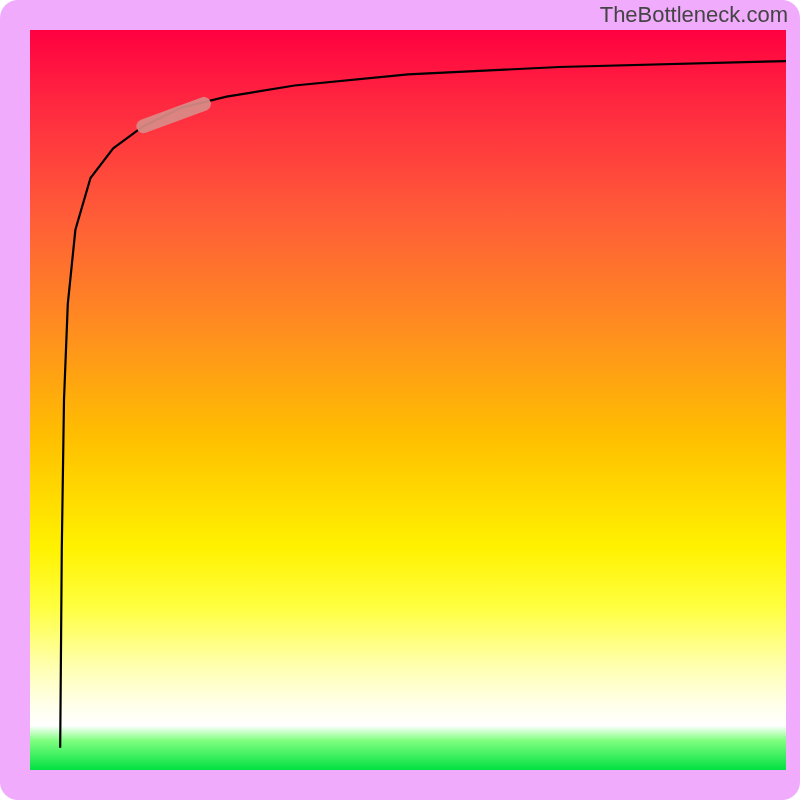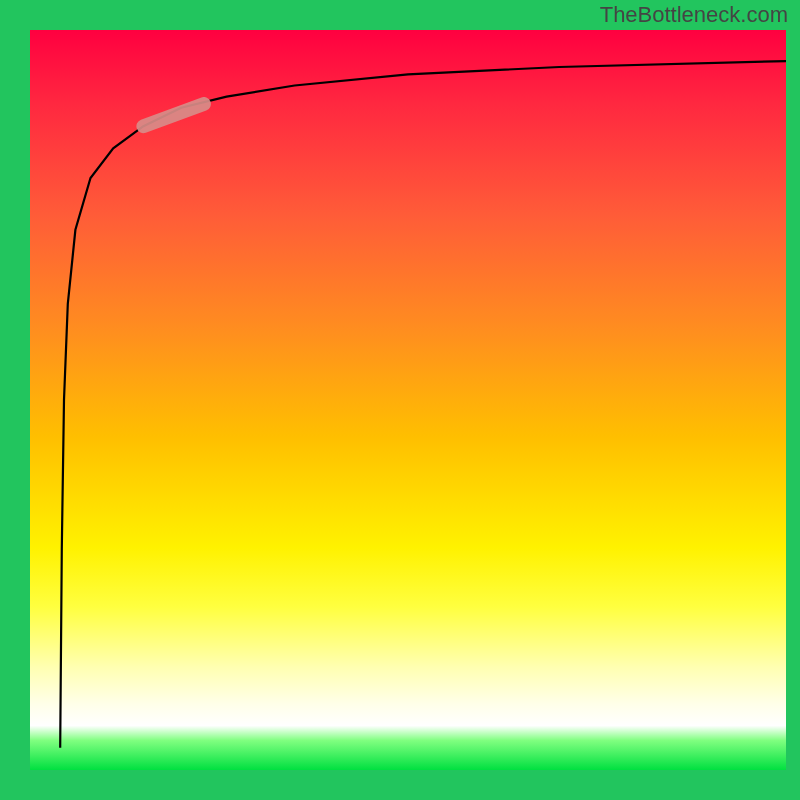--- a/index.html
+++ b/index.html
@@ -4,21 +4,22 @@
 <style>
 body {
   margin: 0;
   padding: 0;
   font-family: Arial, sans-serif;
 }
 .container {
   width: 800px;
   height: 800px;
   position: relative;
-  background: #22c55e;
+  background: #f0abfc;
+  border-radius: 18px;
 }
 .plot-area {
   position: absolute;
   left: 30px;
   top: 30px;
   width: 756px;
   height: 740px;
   background: linear-gradient(
     to bottom,
     #ff0040 0%,

